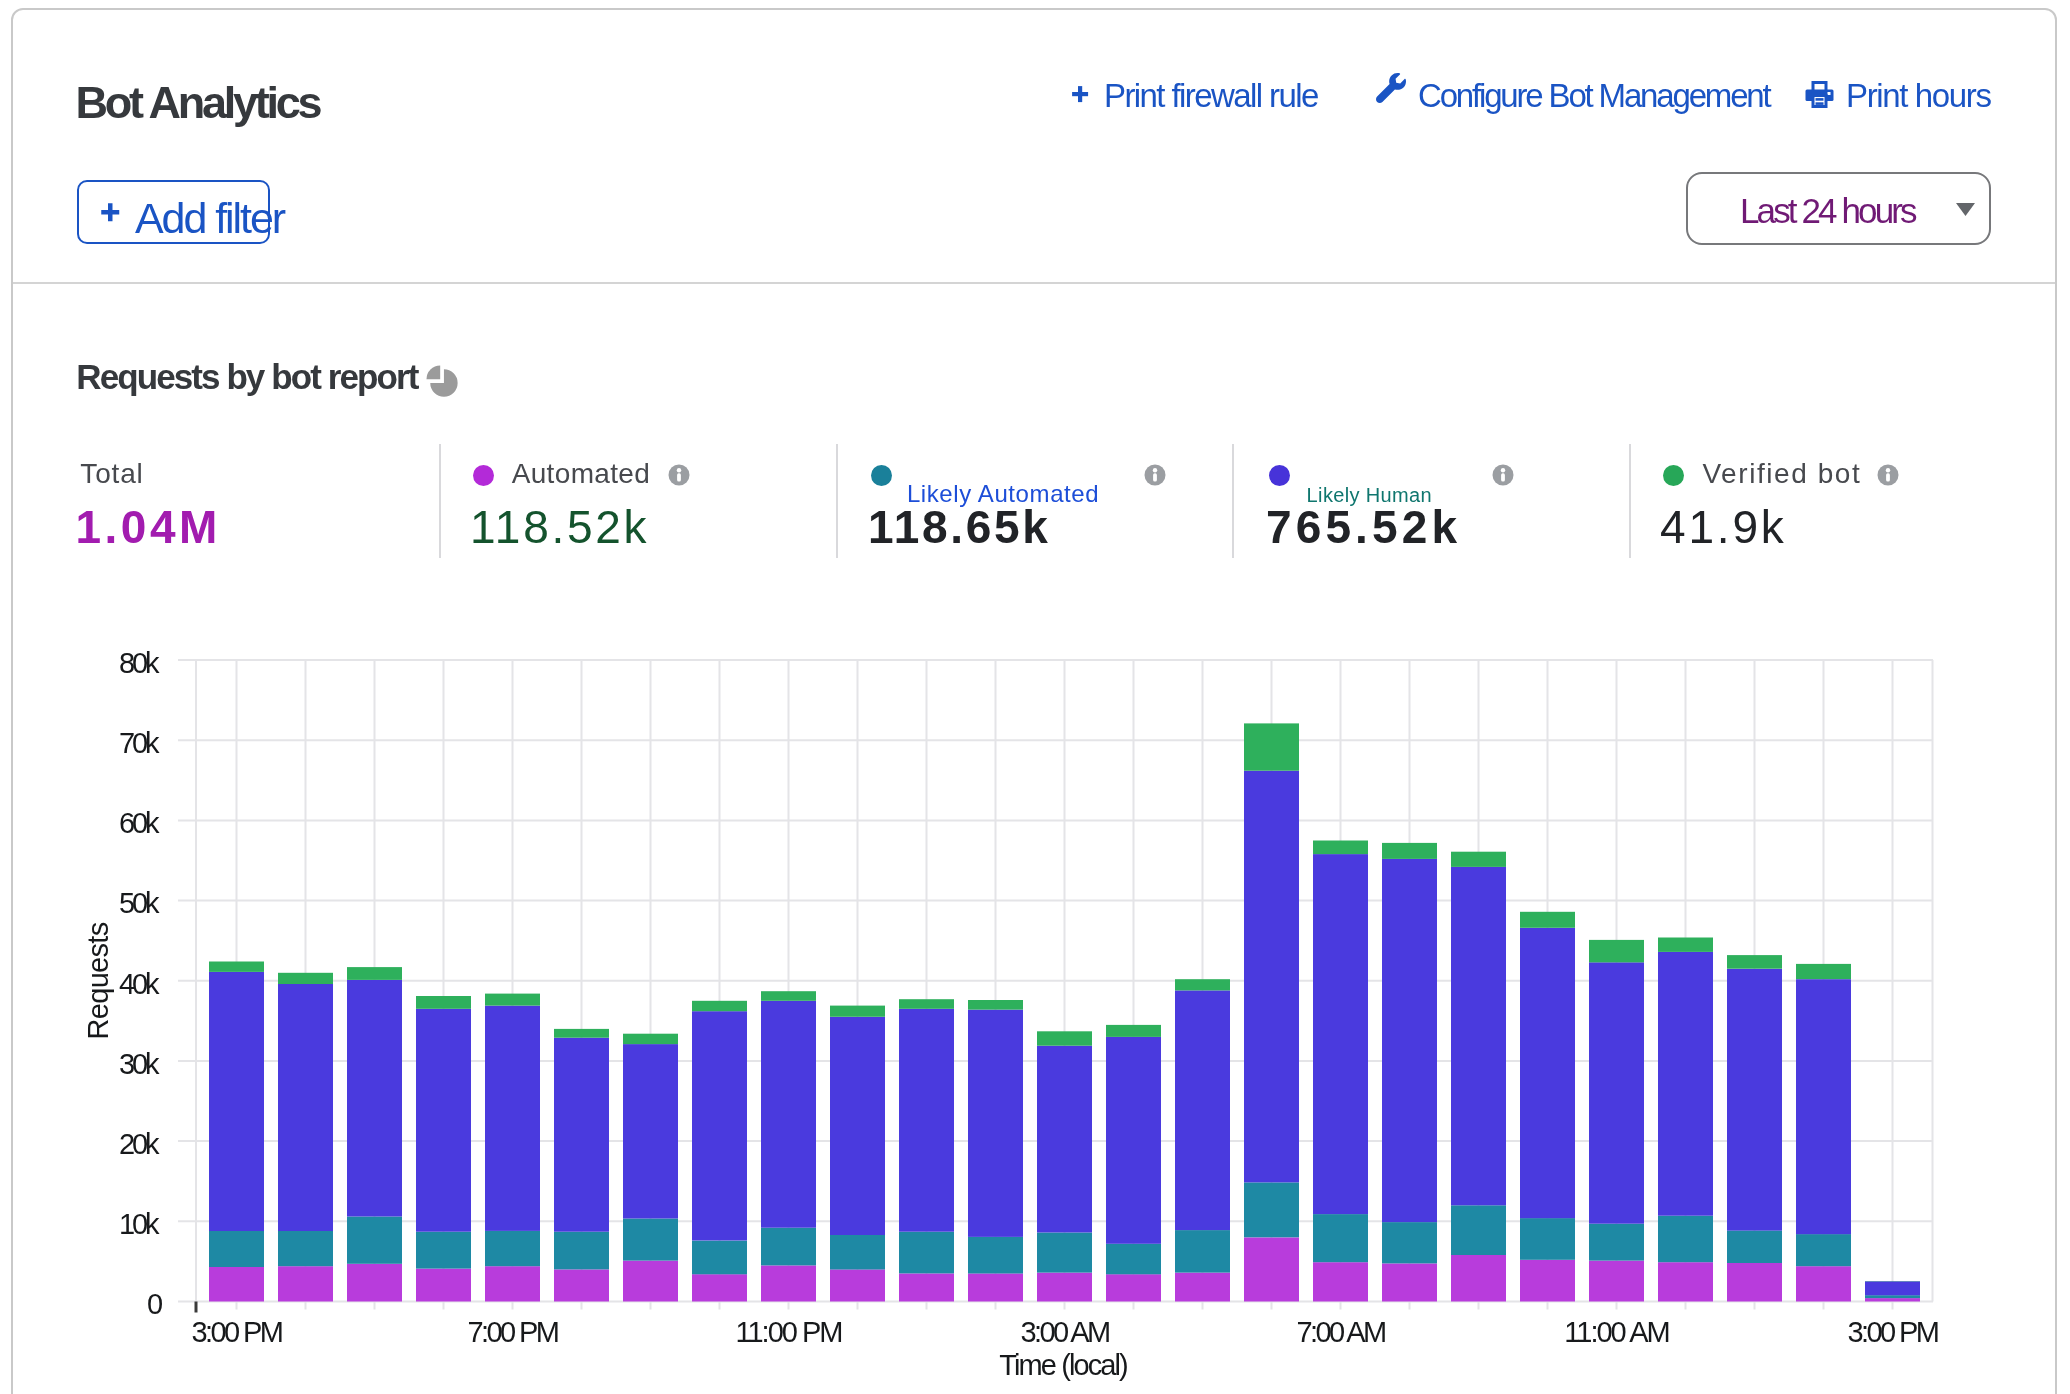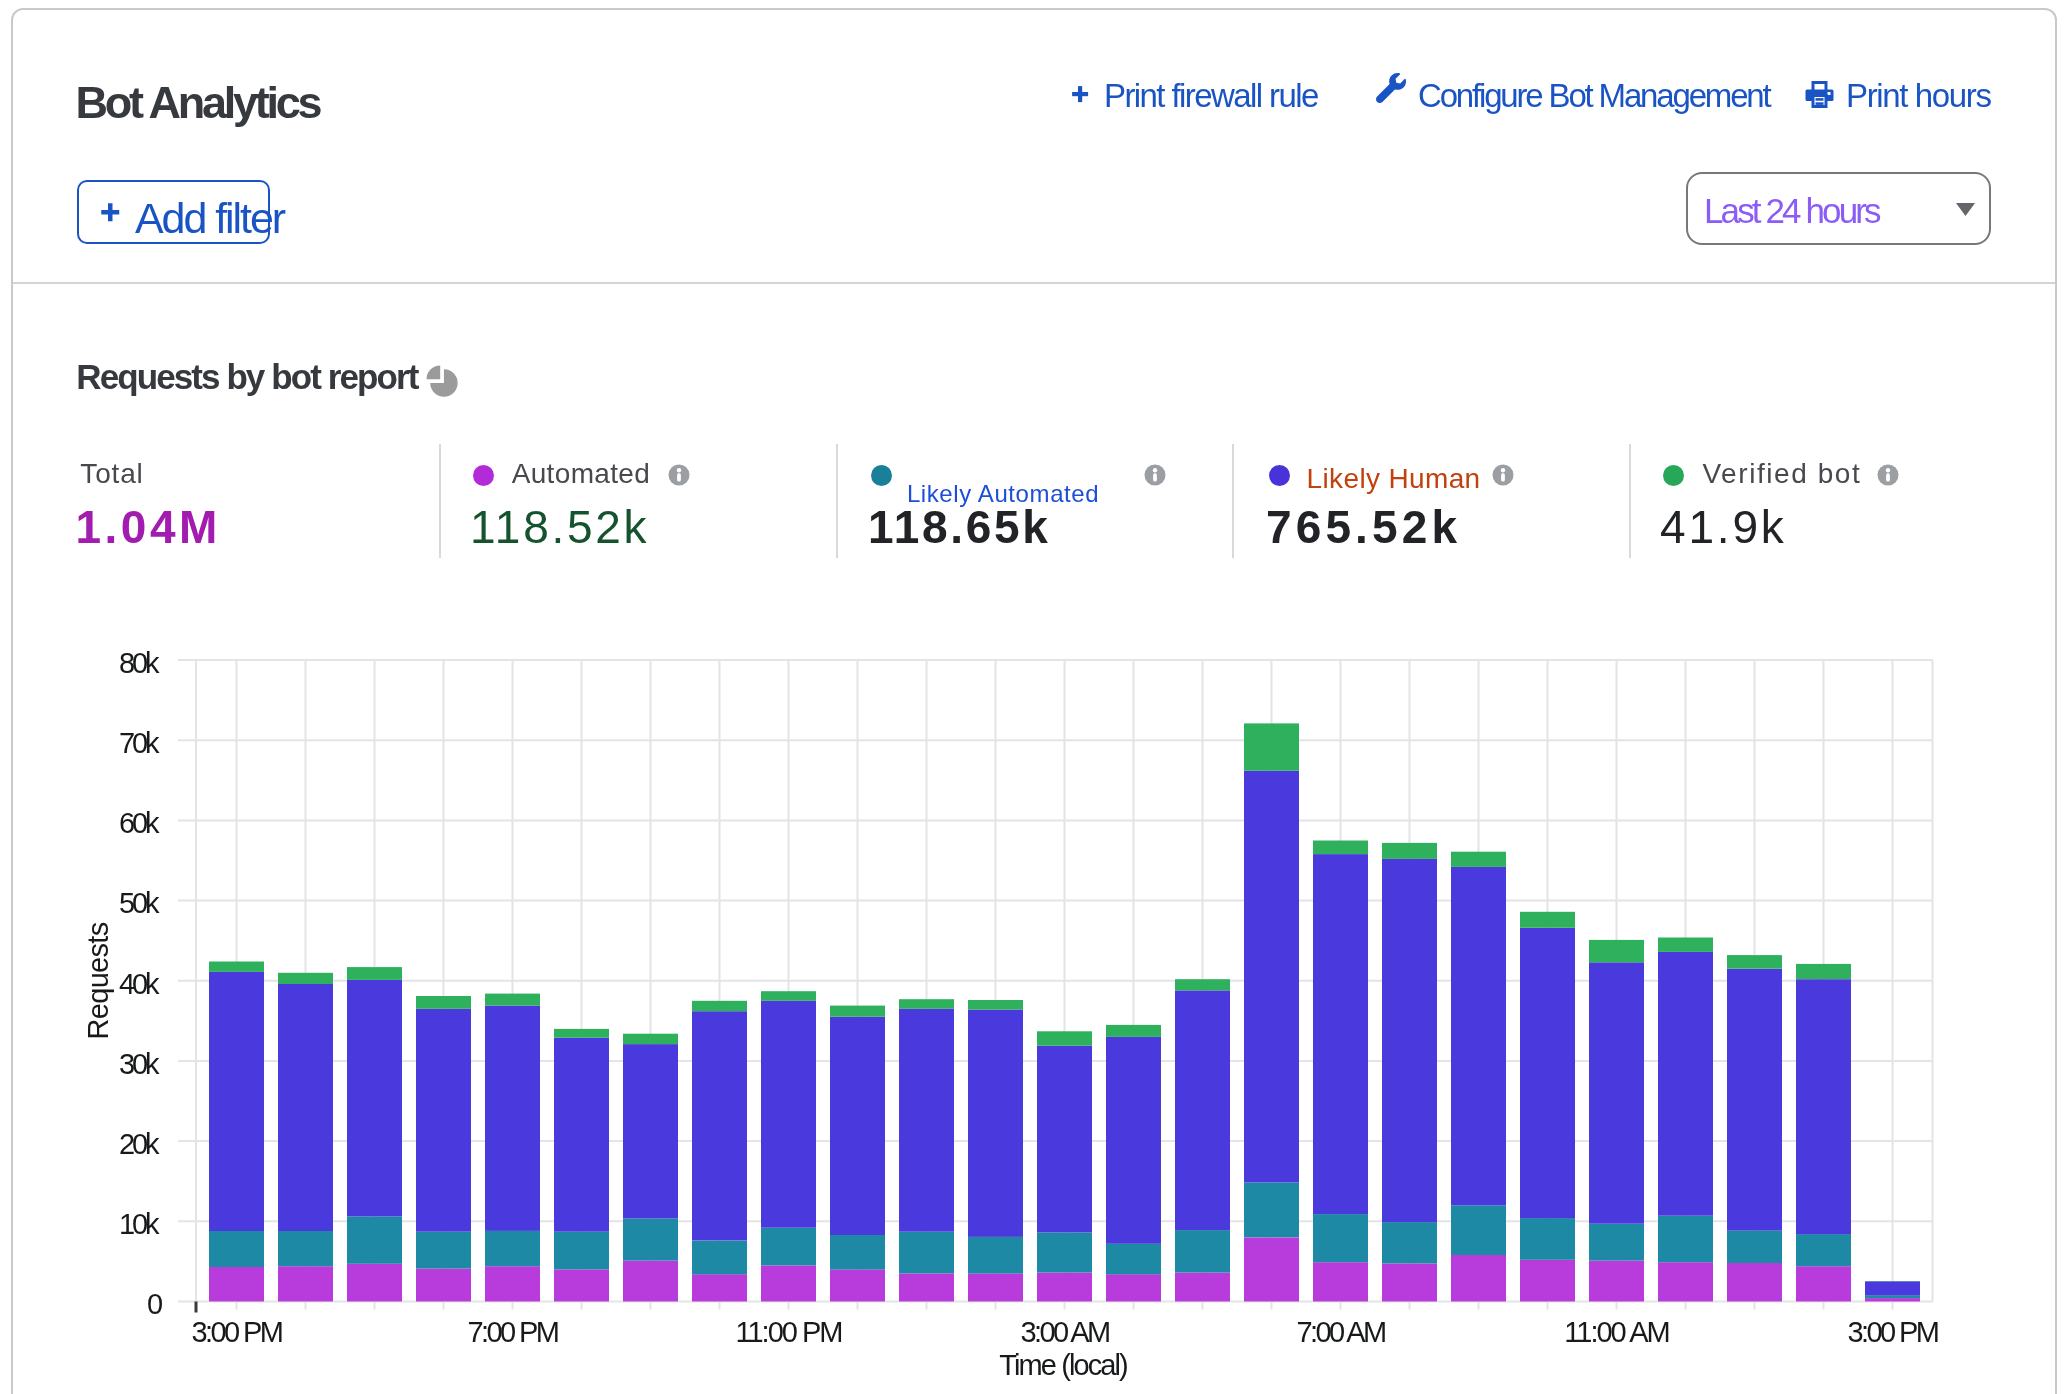--- a/index.html
+++ b/index.html
@@ -33,21 +33,21 @@
 <div class="abs" style="left:1846px;top:76.6px;font-size:33px;letter-spacing:-1.36px;color:#1a54c4">Print hours</div>
 
 <div class="abs" style="left:77px;top:180px;width:193px;height:64px;border:2.5px solid #1a54c4;border-radius:10px"></div>
 <svg width="22" height="22" style="position:absolute;left:99.2px;top:201.2px" viewBox="0 0 22 22">
     <line x1="2.25" y1="11.25" x2="20.25" y2="11.25" stroke="#1a54c4" stroke-width="4.5"></line>
     <line x1="11.25" y1="2.25" x2="11.25" y2="20.25" stroke="#1a54c4" stroke-width="4.5"></line>
   </svg>
 <div class="abs" style="left:135px;top:194px;font-size:43px;letter-spacing:-2.07px;color:#1a54c4">Add filter</div>
 
 <div class="abs" style="left:1686px;top:172px;width:305px;height:73px;border:2px solid #77787b;border-radius:16px"></div>
-<div class="abs" style="left:1704px;top:190.6px;font-size:35px;letter-spacing:-2.88px;color:#8b5cf6">Last 24 hours</div>
+<div class="abs" style="left:1740px;top:190.6px;font-size:35px;letter-spacing:-2.88px;color:#701a75">Last 24 hours</div>
 <svg class="abs" width="21" height="15" style="left:1954.5px;top:201.5px" viewBox="0 0 21 15">
     <path d="M1 1 L20 1 L10.5 14 Z" fill="#63666a"></path>
   </svg>
 
 <div class="abs" style="left:76.3px;top:357.3px;font-size:35px;font-weight:700;letter-spacing:-1.91px;color:#36393d">Requests by bot report</div>
 <svg class="abs" width="34" height="34" style="left:426px;top:365px" viewBox="0 0 36 36">
   <path d="M19 4.5 A14.5 14.5 0 1 1 4.5 19 L19 19 Z" fill="#9b9b9b"></path>
   <path d="M15 0.5 A14.5 14.5 0 0 0 0.5 15 L15 15 Z" fill="#9b9b9b"></path>
 </svg>
 
@@ -63,21 +63,21 @@
 <div style="position:absolute;left:470px;top:500px;font-size:46px;font-weight:400;letter-spacing:2.7px;color:#14532d">118.52k</div>
 <div style="position:absolute;left:870.6px;top:465.2px;width:21px;height:21px;border-radius:50%;background:#1a809a"></div>
 <div style="position:absolute;left:906.9px;top:480px;font-size:24px;letter-spacing:0.6px;color:#1d4ed8">Likely Automated</div>
 <svg width="22" height="22" style="position:absolute;left:1144px;top:464px" viewBox="0 0 22 22">
     <circle cx="11" cy="11" r="10.5" fill="#9b9ea2"></circle>
     <circle cx="11" cy="6.3" r="2.2" fill="#fff"></circle>
     <rect x="9.1" y="9.3" width="3.8" height="8.2" rx="1.6" fill="#fff"></rect>
   </svg>
 <div style="position:absolute;left:868px;top:500px;font-size:46px;font-weight:700;letter-spacing:2.67px;color:#212327">118.65k</div>
 <div style="position:absolute;left:1268.6px;top:465.2px;width:21px;height:21px;border-radius:50%;background:#4733d9"></div>
-<div style="position:absolute;left:1306.6px;top:463px;font-size:28px;letter-spacing:0.36px;color:#c2410c">Likely Human</div>
+<div style="position:absolute;left:1306.6px;top:484px;font-size:20px;letter-spacing:0.36px;color:#0f766e">Likely Human</div>
 <svg width="22" height="22" style="position:absolute;left:1491.8px;top:464px" viewBox="0 0 22 22">
     <circle cx="11" cy="11" r="10.5" fill="#9b9ea2"></circle>
     <circle cx="11" cy="6.3" r="2.2" fill="#fff"></circle>
     <rect x="9.1" y="9.3" width="3.8" height="8.2" rx="1.6" fill="#fff"></rect>
   </svg>
 <div style="position:absolute;left:1266px;top:500px;font-size:46px;font-weight:700;letter-spacing:4.12px;color:#212327">765.52k</div>
 <div style="position:absolute;left:1663.3px;top:465.2px;width:21px;height:21px;border-radius:50%;background:#27a758"></div>
 <div style="position:absolute;left:1702.4px;top:457.7px;font-size:28px;letter-spacing:1.57px;color:#47494e">Verified bot</div>
 <svg width="22" height="22" style="position:absolute;left:1877.4px;top:464px" viewBox="0 0 22 22">
     <circle cx="11" cy="11" r="10.5" fill="#9b9ea2"></circle>

